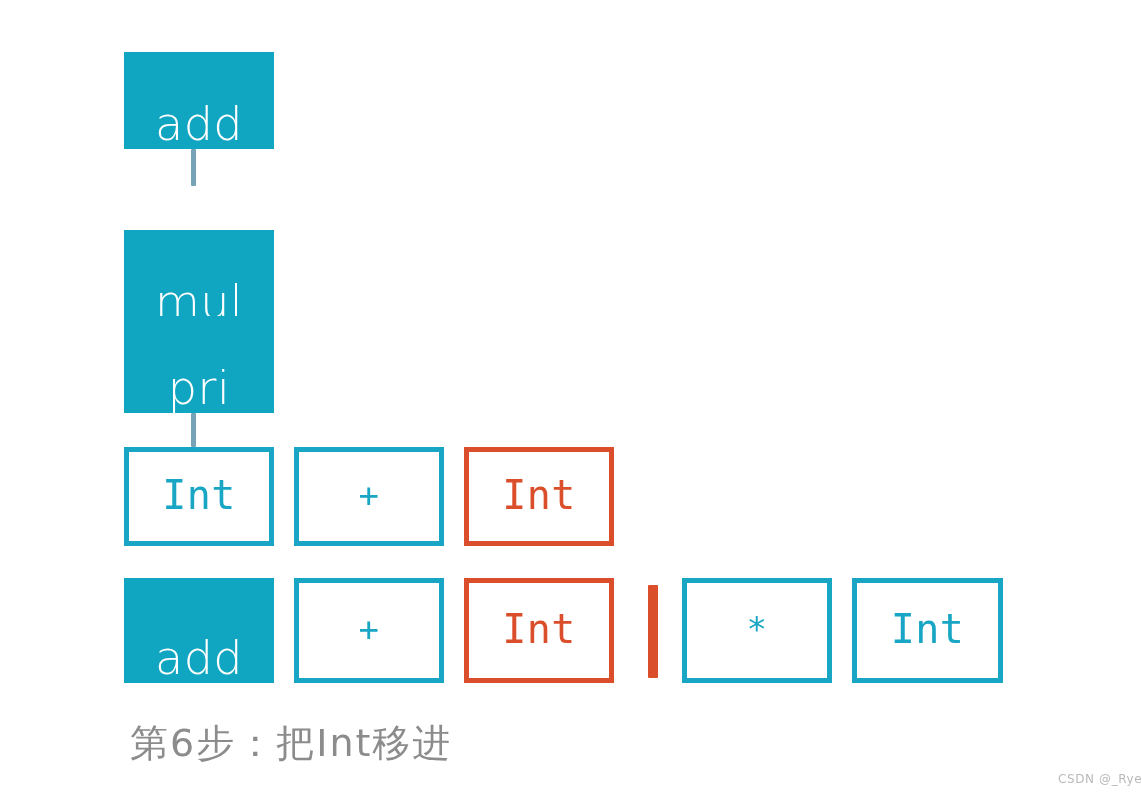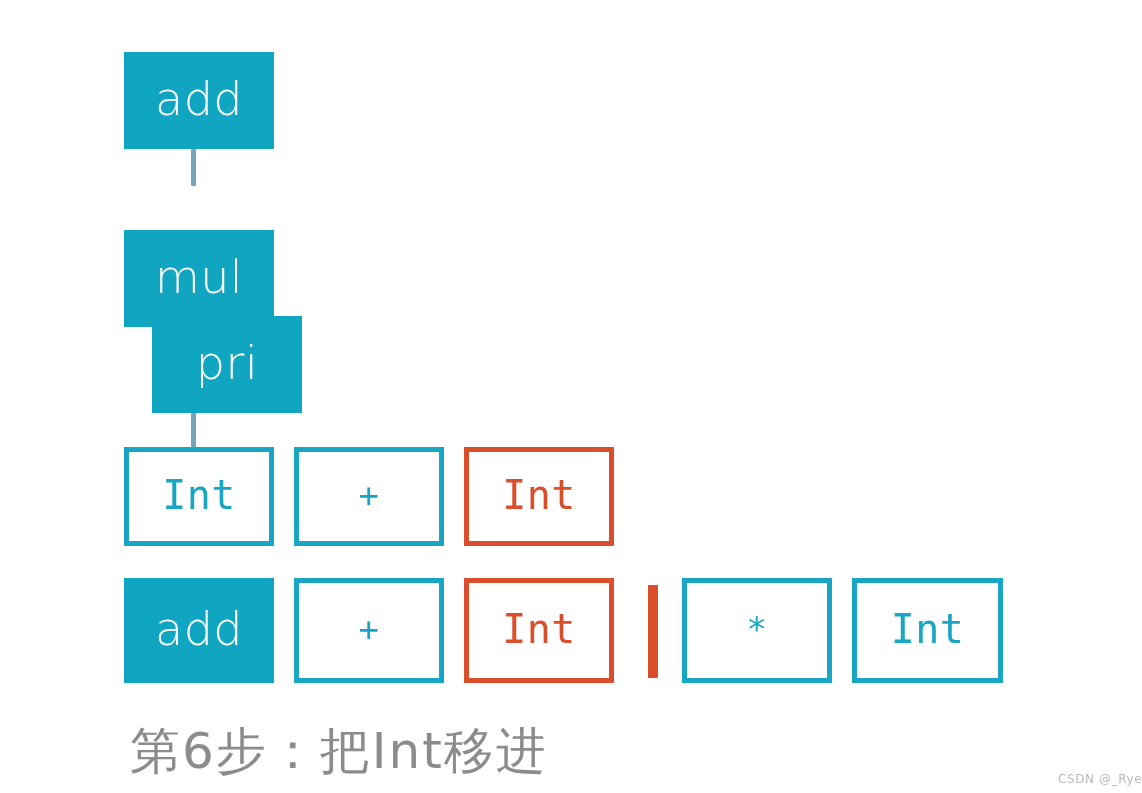--- a/index.html
+++ b/index.html
@@ -50,20 +50,21 @@
     transform: translateY(-2px);
   }
 
   
   .node.filled {
     background: #10A5C0;
     border: none;
     color: #ffffff;
     font-size: 46px;
     font-weight: 300;
+    align-items: flex-end;
   }
 
   
   .node.outline-teal {
     background: #ffffff;
     border: 5px solid #18A6C4;
     color: #18A6C4;
     font-size: 40px;
     font-weight: 400;
     font-family: "DejaVu Sans Mono", monospace;
@@ -88,21 +89,21 @@
     position: absolute;
     background: #DB4E2B;
     border-radius: 1px;
   }
 
   
   .caption {
     position: absolute;
     color: #8C8C8C;
     font-family: "DejaVu Sans", sans-serif;
-    font-size: 50px;
+    font-size: 38px;
     font-weight: 400;
     letter-spacing: 2px;
     white-space: nowrap;
   }
 
   
   .watermark {
     position: absolute;
     color: #B9B9B9;
     font-family: "DejaVu Sans", sans-serif;
@@ -117,21 +118,21 @@
 <div id="stage">
     <div class="connector" style="left: 191px; top: 149px; height: 37px;"></div>
     <div class="connector" style="left: 191px; top: 283px; height: 33px;"></div>
     <div class="connector" style="left: 191px; top: 413px; height: 34px;"></div>
     <div class="node filled" style="left: 124px; top: 52px; width: 150px; height: 97px;">
       <span class="node-label">add</span>
     </div>
     <div class="node filled" style="left: 124px; top: 186px; width: 150px; height: 97px; margin-top: 44px;">
       <span class="node-label">mul</span>
     </div>
-    <div class="node filled" style="left: 124px; top: 316px; width: 150px; height: 97px; margin-left: 28px;">
+    <div class="node filled" style="left: 124px; top: 316px; width: 150px; height: 97px;">
       <span class="node-label">pri</span>
     </div>
     <div class="node outline-teal" style="left: 124px; top: 447px; width: 150px; height: 99px;">
       <span class="node-label">Int</span>
     </div>
     <div class="node outline-teal op" style="left: 294px; top: 447px; width: 150px; height: 99px;">
       <span class="node-label">+</span>
     </div>
     <div class="node outline-red" style="left: 464px; top: 447px; width: 150px; height: 99px;">
       <span class="node-label">Int</span>

